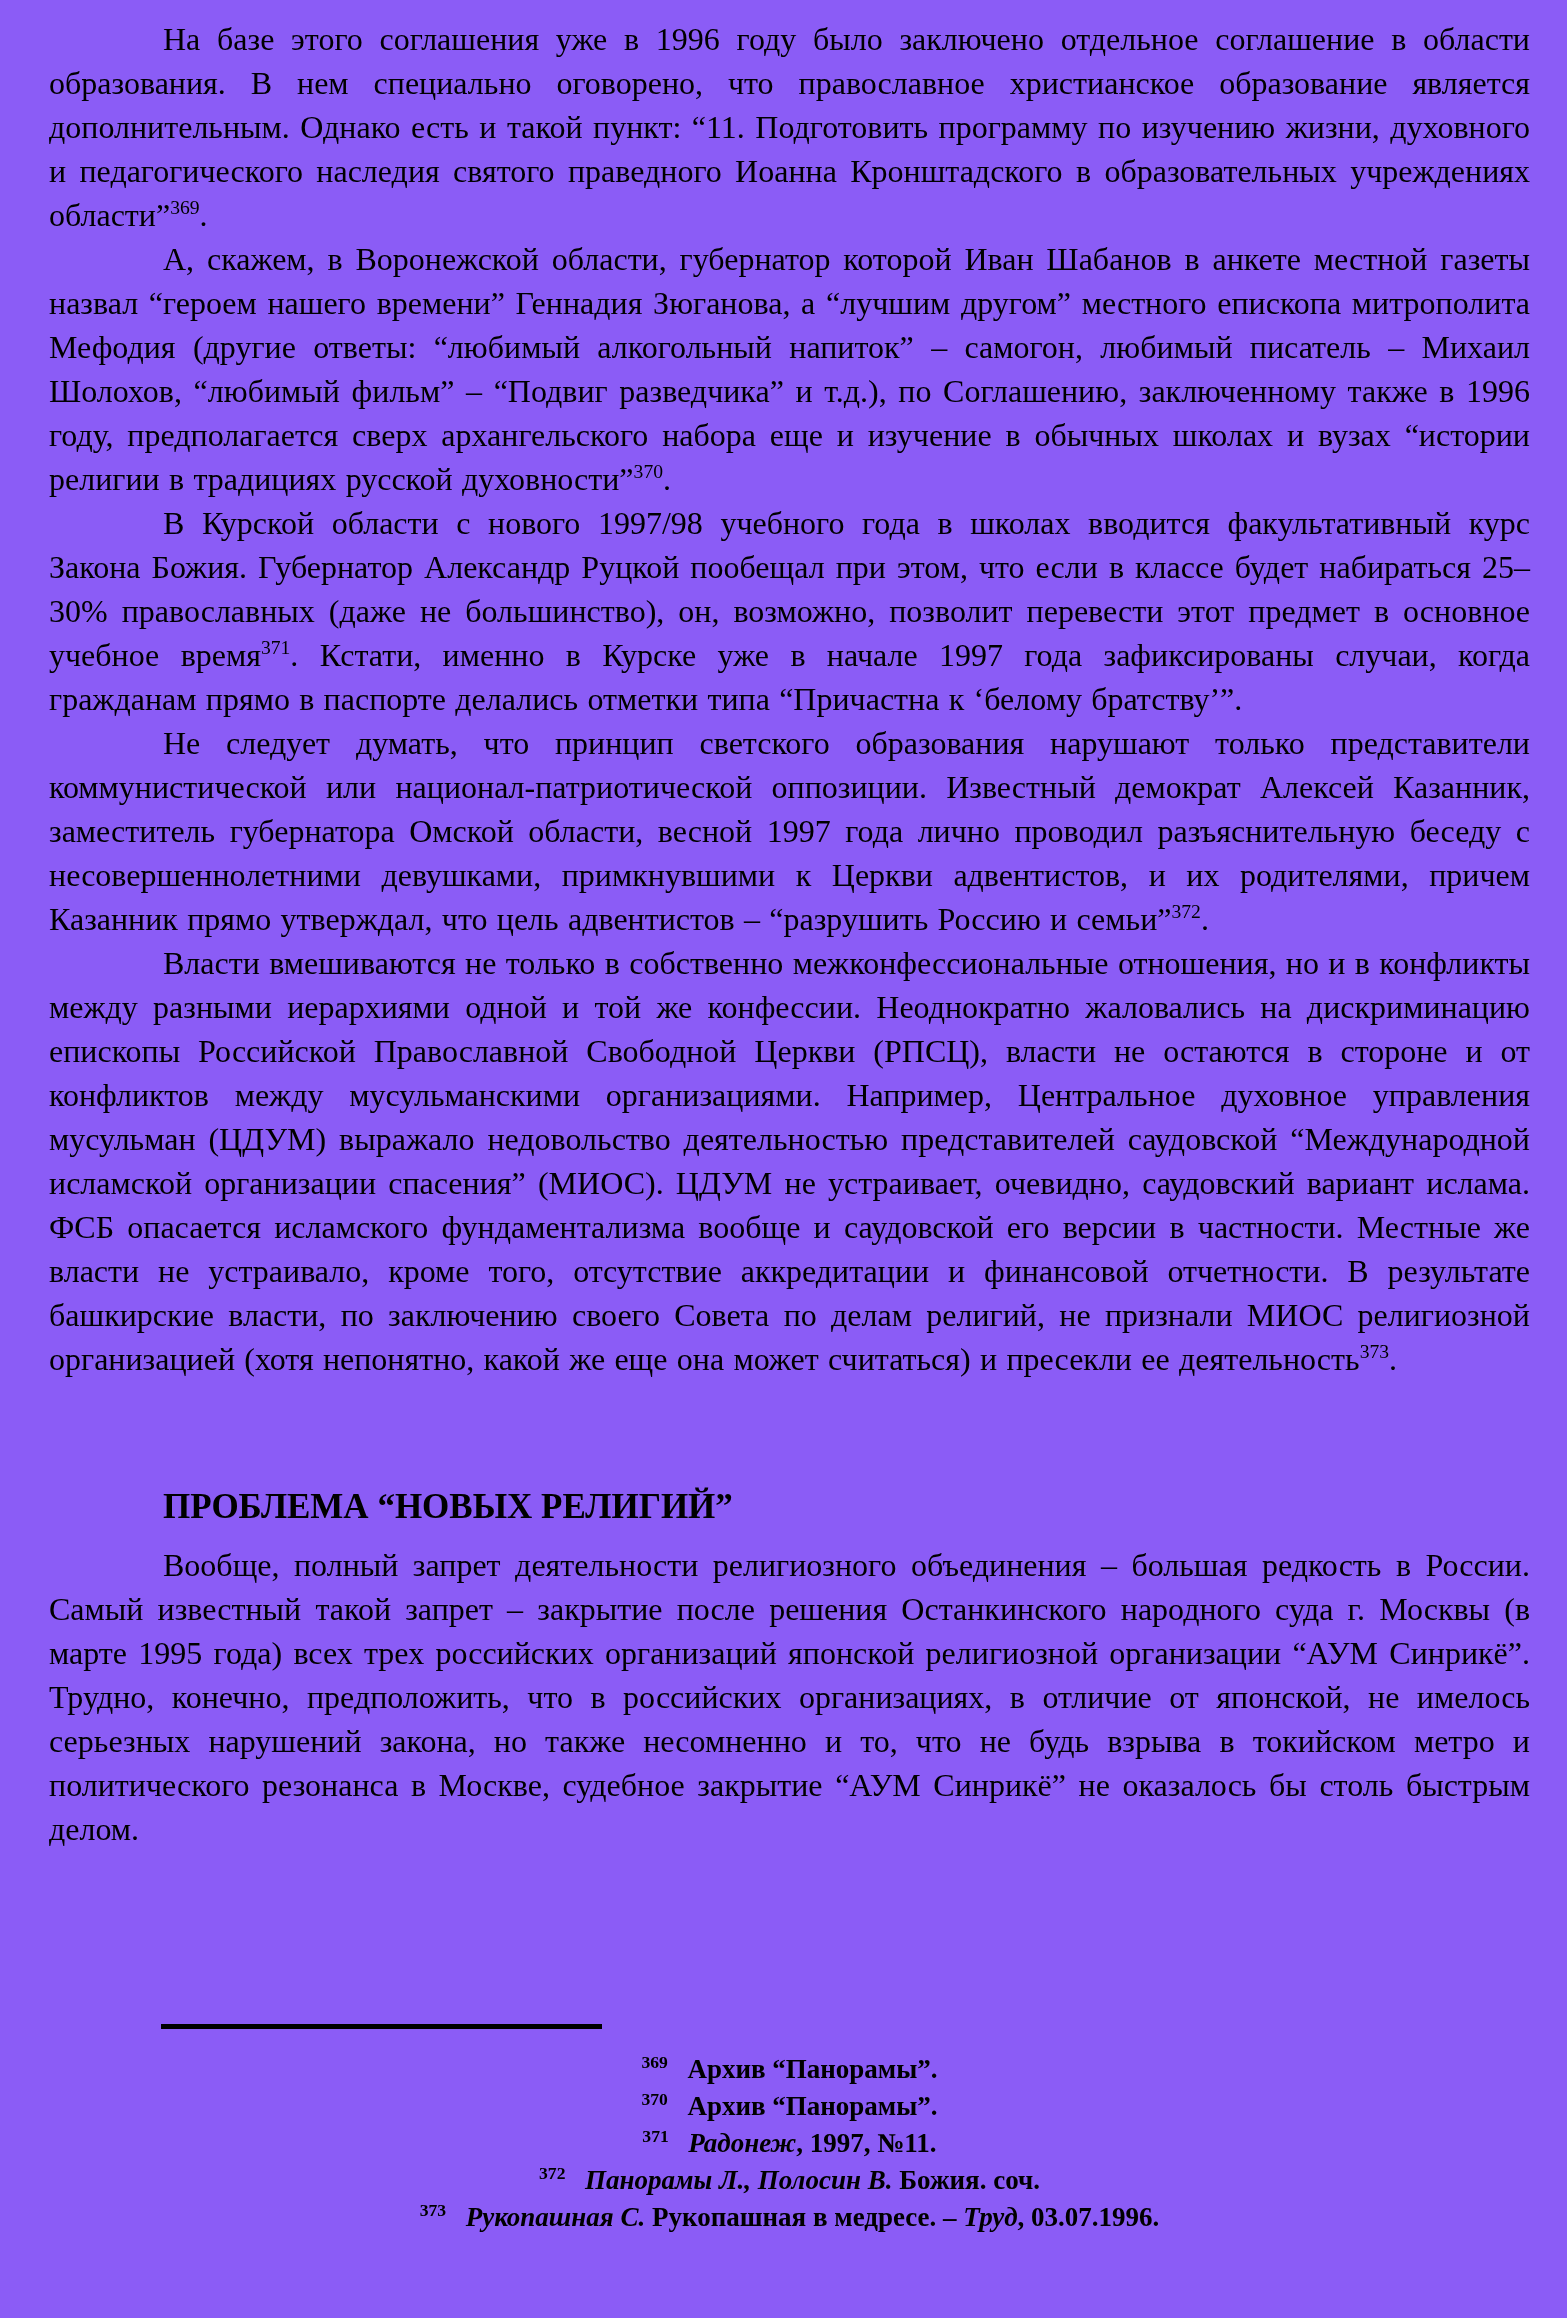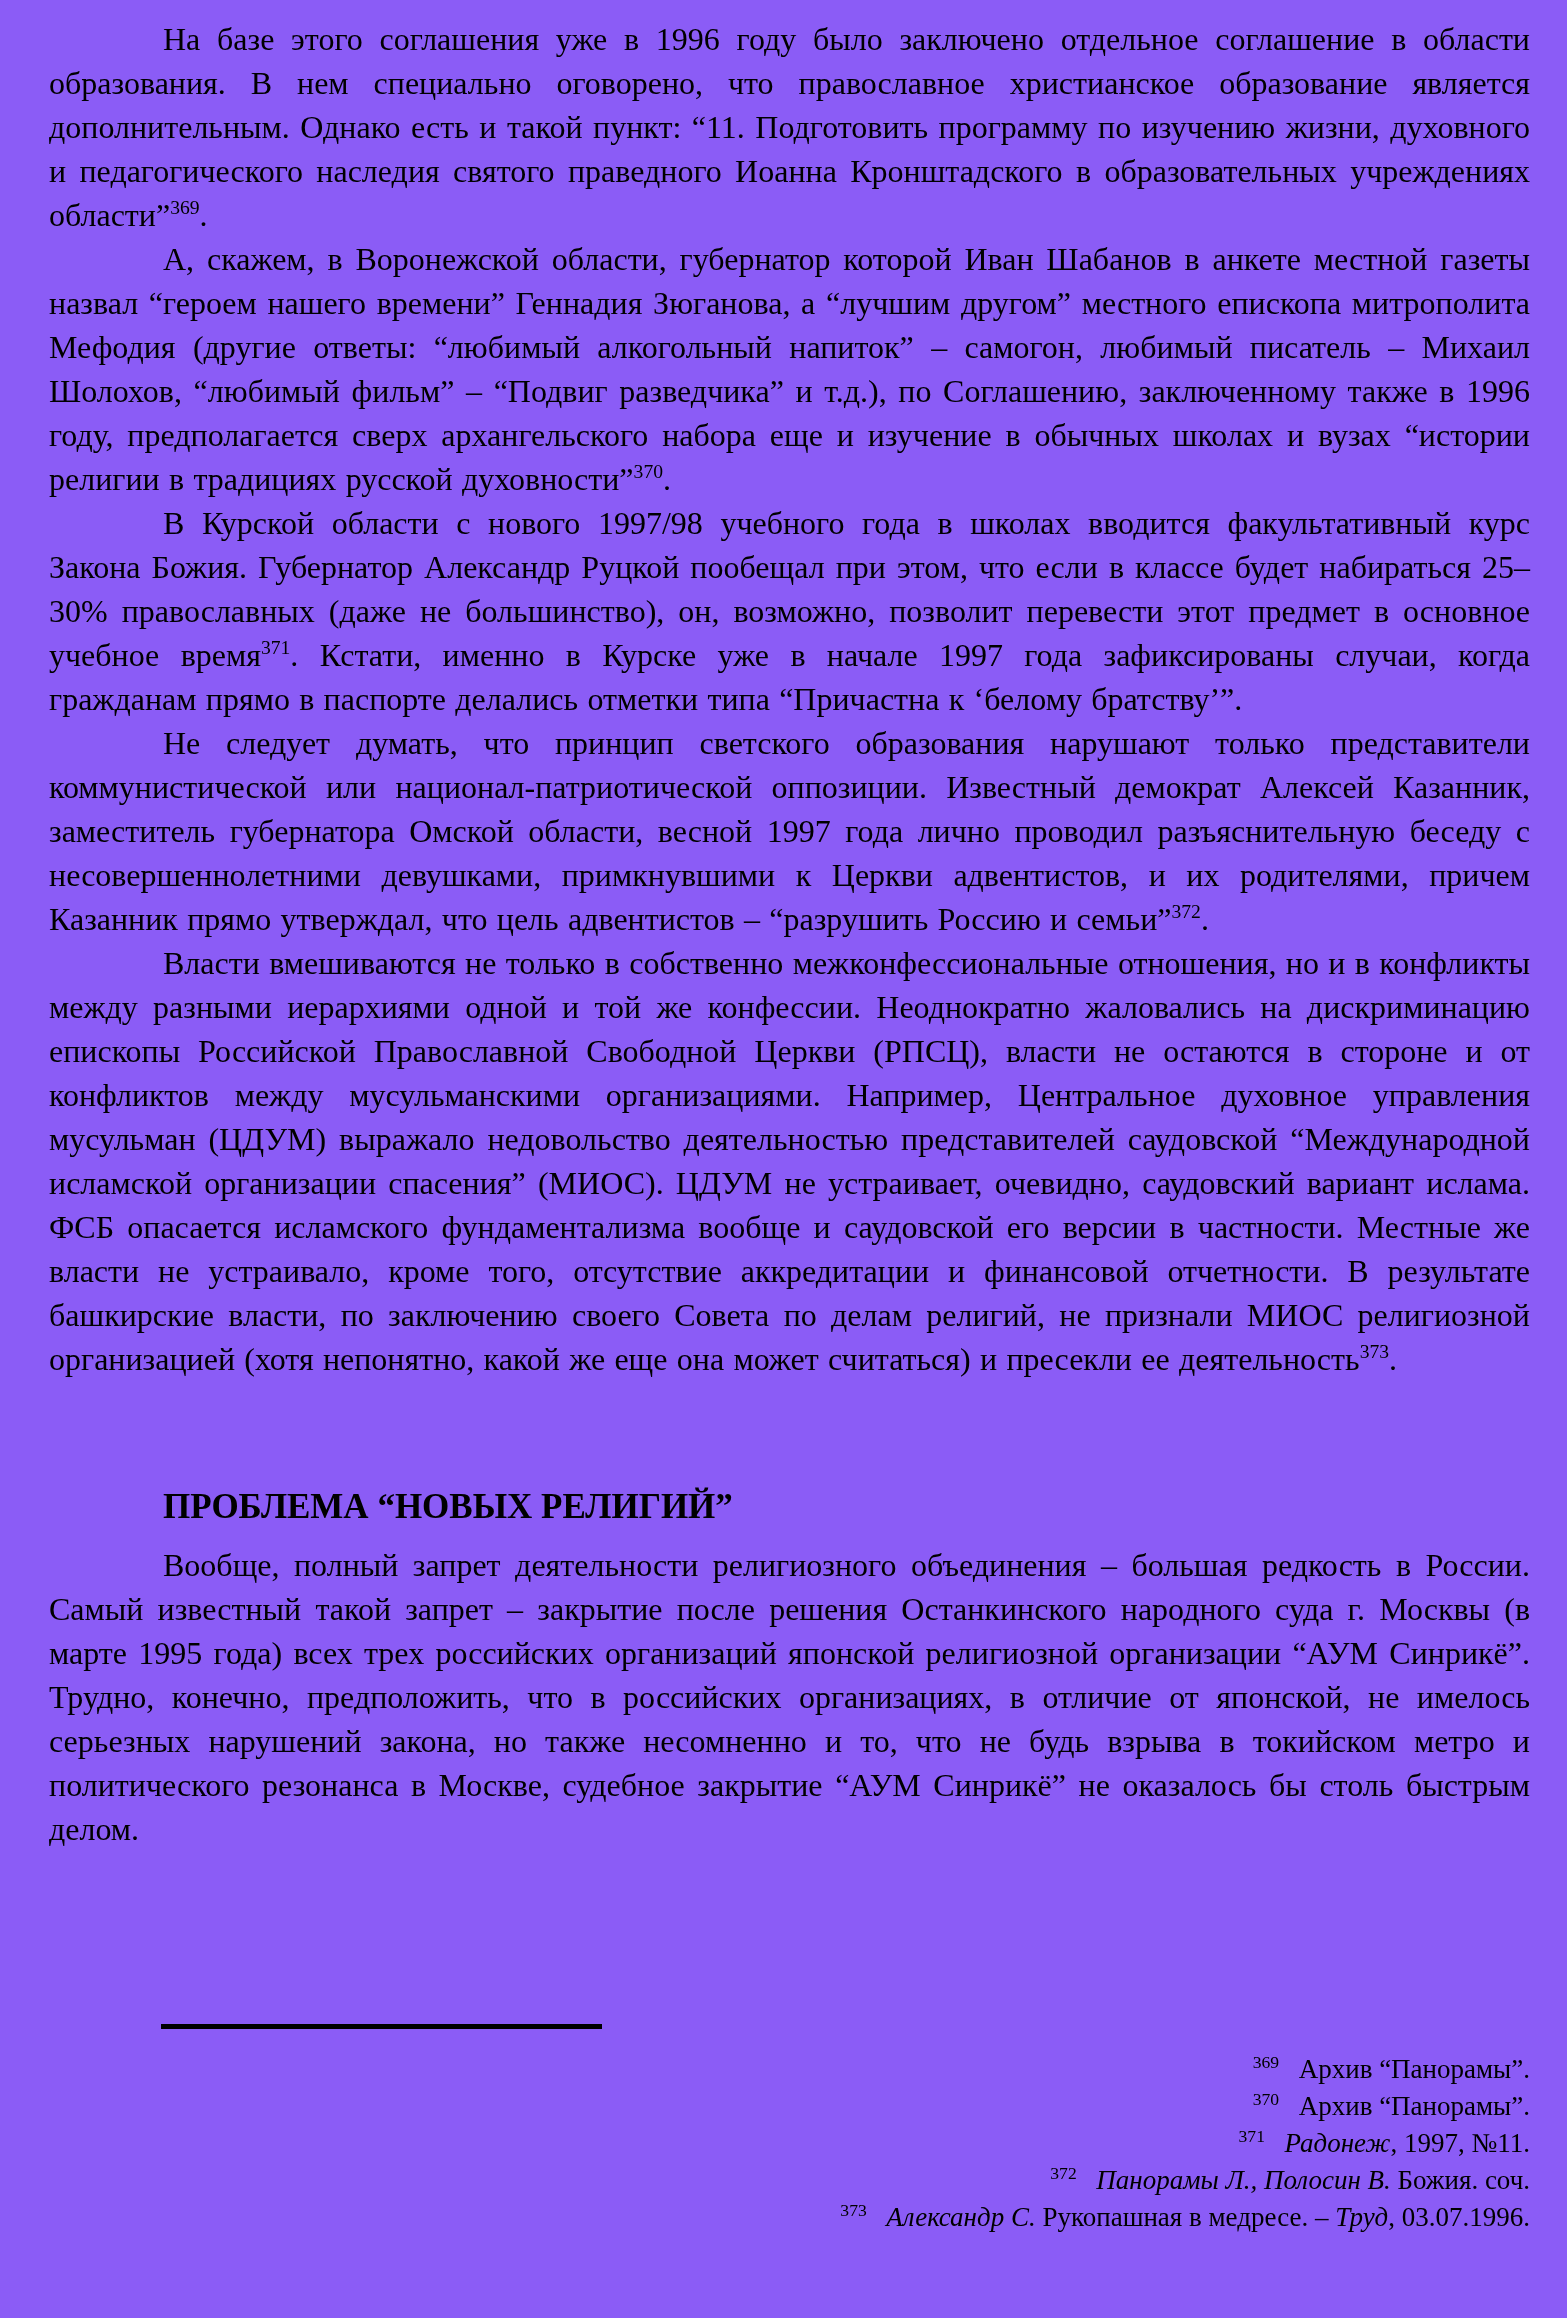--- a/index.html
+++ b/index.html
@@ -51,22 +51,23 @@
   }
   .fn-rule {
     width: 441px;
     height: 4.6px;
     background: #000000;
     margin: 0 0 22px 112px;
   }
   .footnote {
     font-size: 27px;
     line-height: 37px;
-    text-align: right;
+    text-align: center;
     white-space: nowrap;
+    font-weight: bold;
   }
   .footnote sup {
     font-size: 17.6px;
     line-height: 0;
     vertical-align: super;
     margin-right: 19.6px;
   }
   .footnote .it {
     font-style: italic;
   }
@@ -103,19 +104,19 @@
     <div class="footnote">
       <sup>370</sup><span><span>Архив “Панорамы”.</span></span>
     </div>
     <div class="footnote">
       <sup>371</sup><span><span class="it">Радонеж</span><span>, 1997, №11.</span></span>
     </div>
     <div class="footnote">
       <sup>372</sup><span><span class="it">Панорамы Л., Полосин В.</span><span> Божия. соч.</span></span>
     </div>
     <div class="footnote">
-      <sup>373</sup><span><span class="it">Александр С.</span><span> Рукопашная в медресе. – </span><span class="it">Труд</span><span>, 03.07.1996.</span></span>
+      <sup>373</sup><span><span class="it">Рукопашная С.</span><span> Рукопашная в медресе. – </span><span class="it">Труд</span><span>, 03.07.1996.</span></span>
     </div>
   </div>
 
 
 </div>
 
 
 </body></html>

